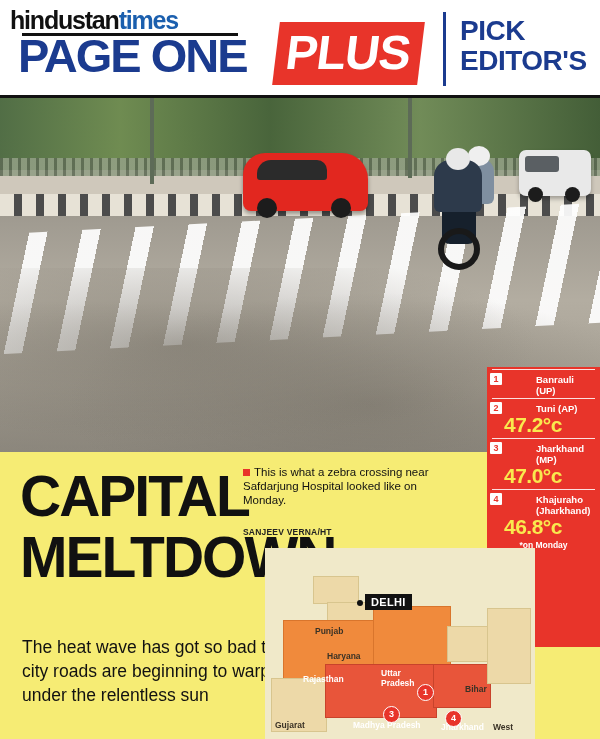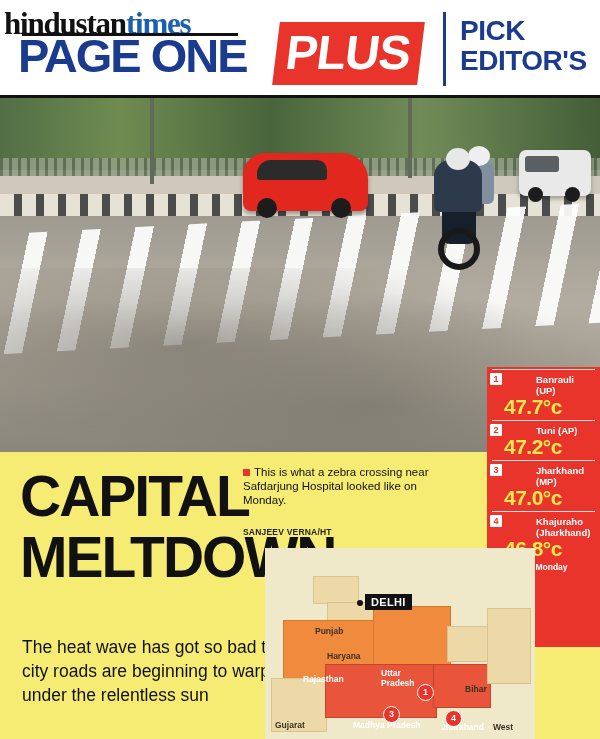--- a/index.html
+++ b/index.html
@@ -5,21 +5,21 @@
   html,body{margin:0;padding:0;}
   body{
     width:600px;height:739px;overflow:hidden;position:relative;
     background:#f4e96a;
     font-family:"Liberation Sans", sans-serif;
   }
   .page{position:relative;width:600px;height:739px;overflow:hidden;background:#f6ec74;}
 
   
   .masthead{position:absolute;left:0;top:0;width:600px;height:97px;background:#ffffff;}
-  .ht-logo{position:absolute;left:4px;top:6px;font-size:31px;font-weight:bold;letter-spacing:-1.2px;font-family:Liberation Serif, serif;}
+  .ht-logo{position:absolute;left:10px;top:6px;font-size:25px;font-weight:bold;letter-spacing:-1.2px;}
   .ht-logo .blk{color:#111;}
   .ht-logo .blue{color:#1b5fae;}
   .ht-rule{position:absolute;left:22px;top:33px;width:216px;height:3px;background:#111;}
   .pageone{position:absolute;left:18px;top:32px;font-size:47px;line-height:47px;font-weight:bold;
     color:#1b3b8f;letter-spacing:-2px;font-family:"Liberation Sans", sans-serif;font-stretch:condensed;}
   .plus-box{position:absolute;left:276px;top:22px;width:145px;height:63px;background:#e8342a;
     transform:skewX(-7deg);}
   .plus-text{position:absolute;left:286px;top:28px;width:140px;font-size:48px;line-height:50px;
     font-weight:bold;color:#ffffff;letter-spacing:-1px;transform:skewX(-7deg);}
   .vbar{position:absolute;left:443px;top:12px;width:3px;height:74px;background:#1b3b8f;}
@@ -178,21 +178,20 @@
       <span class="credit">SANJEEV VERNA/HT</span>
     </div>
   </div>
 
   <div class="hotbox">
     <div class="hot-sep"></div>
 
     <div class="hot-item">
       <span class="hot-rank">1</span>
       <div class="hot-place">Banrauli (UP)</div>
-      <div class="hot-temp">47.7°c</div>
     </div>
     <div class="hot-sep"></div>
 
     <div class="hot-item">
       <span class="hot-rank">2</span>
       <div class="hot-place">Tuni (AP)</div>
       <div class="hot-temp">47.2°c</div>
     </div>
     <div class="hot-sep"></div>
 

